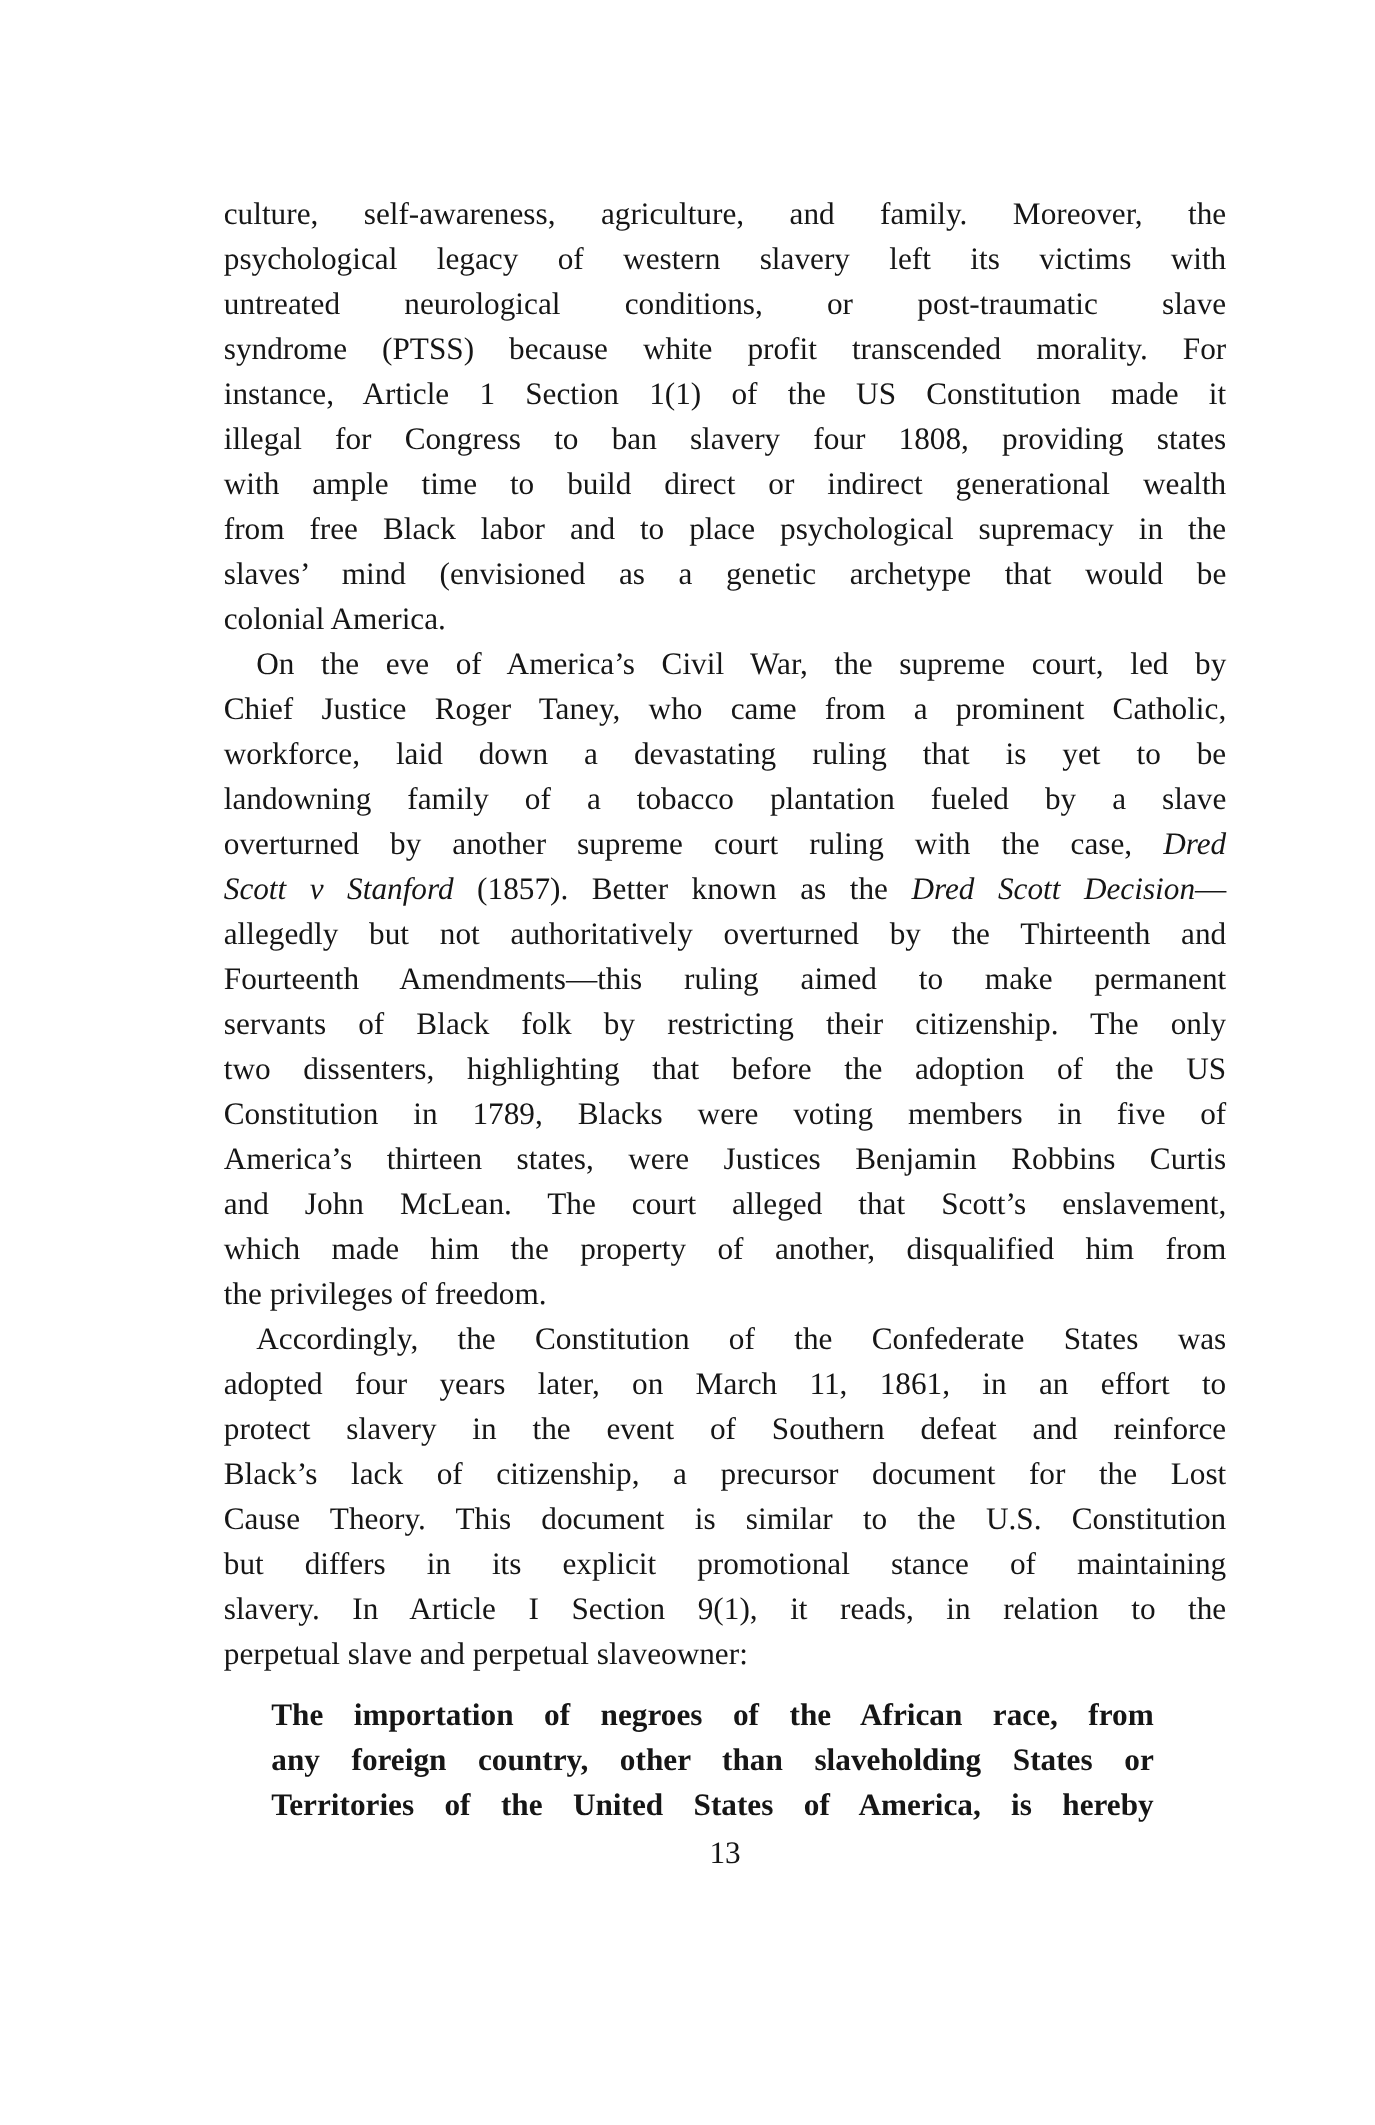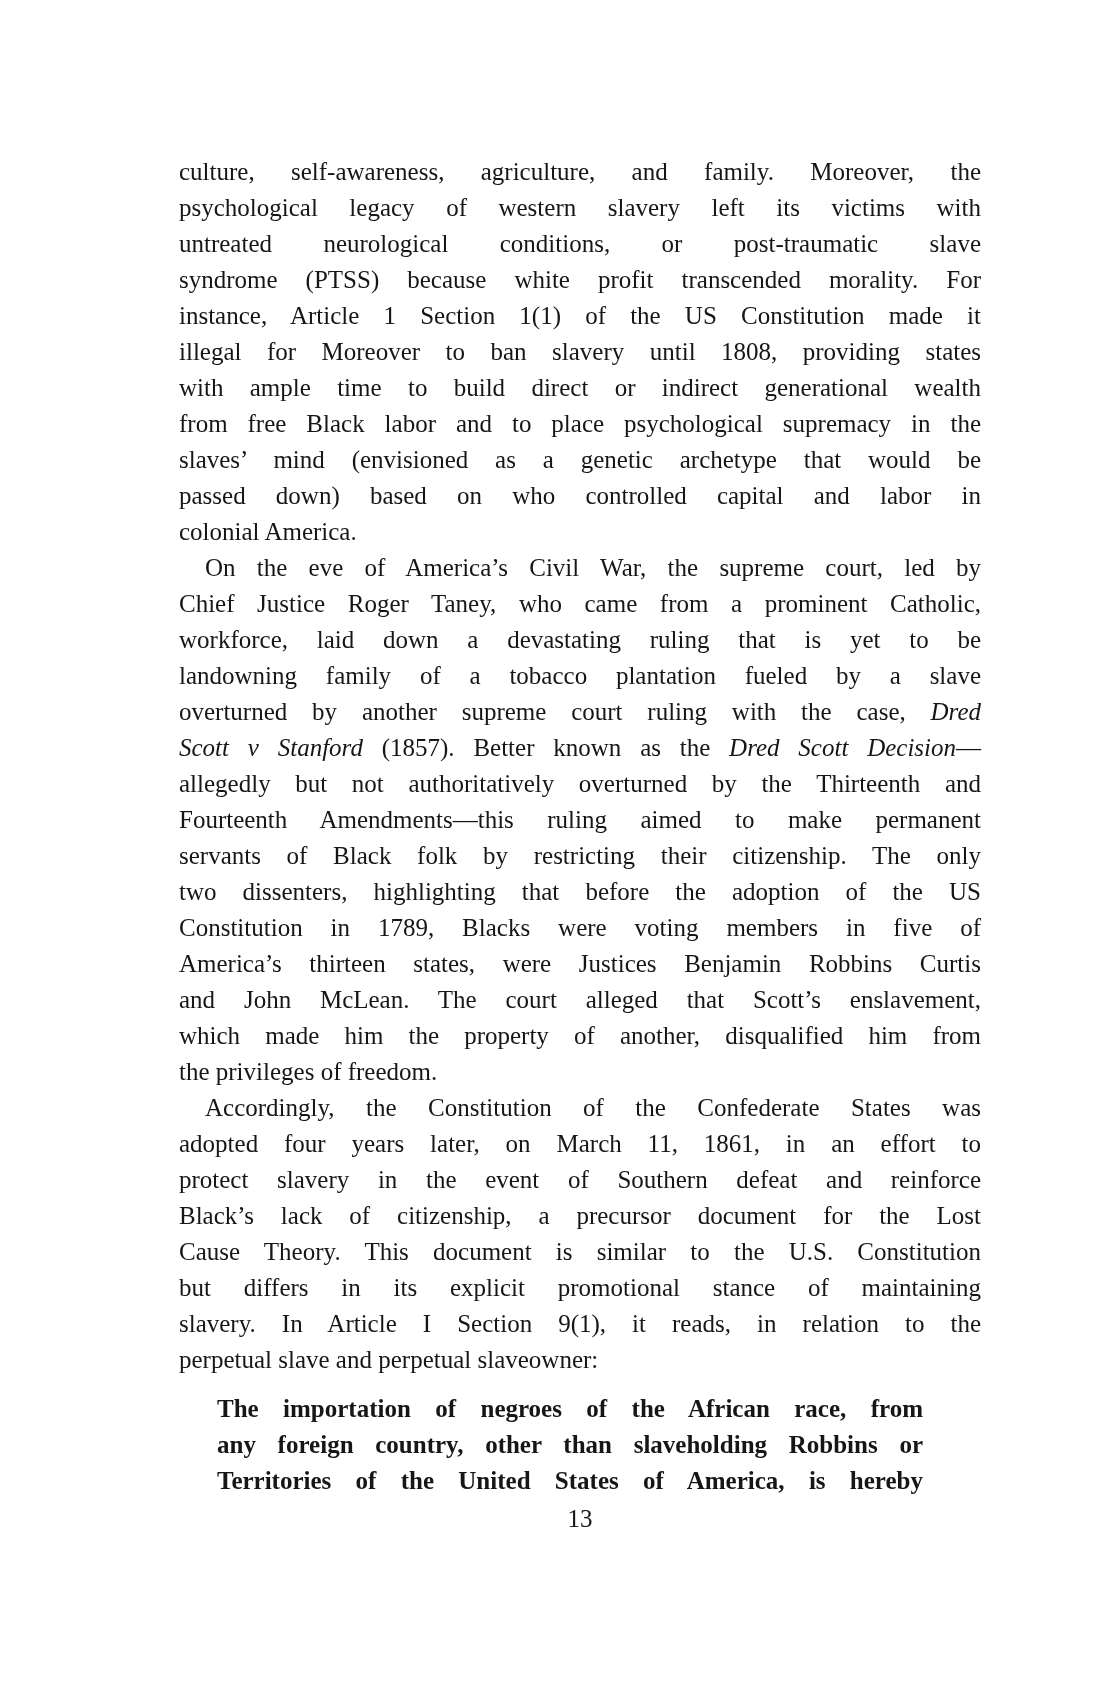--- a/index.html
+++ b/index.html
@@ -60,25 +60,24 @@
 
 <div class="page">
   <div class="text-block">
     <div id="paragraphs">
         <div class="para">
           <div class="line"><span>culture, self-awareness, agriculture, and family. Moreover, the</span></div>
           <div class="line"><span>psychological legacy of western slavery left its victims with</span></div>
           <div class="line"><span>untreated neurological conditions, or post-traumatic slave</span></div>
           <div class="line"><span>syndrome (PTSS) because white profit transcended morality. For</span></div>
           <div class="line"><span>instance, Article 1 Section 1(1) of the US Constitution made it</span></div>
-          <div class="line"><span>illegal for Moreover to ban slavery until 1808, providing states</span></div>
+          <div class="line"><span>illegal for Congress to ban slavery four 1808, providing states</span></div>
           <div class="line"><span>with ample time to build direct or indirect generational wealth</span></div>
           <div class="line"><span>from free Black labor and to place psychological supremacy in the</span></div>
           <div class="line"><span>slaves’ mind (envisioned as a genetic archetype that would be</span></div>
-          <div class="line"><span>passed down) based on who controlled capital and labor in</span></div>
           <div class="line last"><span>colonial America.</span></div>
         </div>
         <div class="para">
           <div class="line indent"><span>On the eve of America’s Civil War, the supreme court, led by</span></div>
           <div class="line"><span>Chief Justice Roger Taney, who came from a prominent Catholic,</span></div>
           <div class="line"><span>workforce, laid down a devastating ruling that is yet to be</span></div>
           <div class="line"><span>landowning family of a tobacco plantation fueled by a slave</span></div>
           <div class="line"><span>overturned by another supreme court ruling with the case, </span><span class="it">Dred</span></div>
           <div class="line"><span class="it">Scott v Stanford</span><span> (1857). Better known as the </span><span class="it">Dred Scott Decision</span><span>—</span></div>
           <div class="line"><span>allegedly but not authoritatively overturned by the Thirteenth and</span></div>
@@ -97,18 +96,18 @@
           <div class="line"><span>protect slavery in the event of Southern defeat and reinforce</span></div>
           <div class="line"><span>Black’s lack of citizenship, a precursor document for the Lost</span></div>
           <div class="line"><span>Cause Theory. This document is similar to the U.S. Constitution</span></div>
           <div class="line"><span>but differs in its explicit promotional stance of maintaining</span></div>
           <div class="line"><span>slavery. In Article I Section 9(1), it reads, in relation to the</span></div>
           <div class="line last"><span>perpetual slave and perpetual slaveowner:</span></div>
         </div>
       </div>
     <blockquote class="quote" id="quote">
         <div class="line">The importation of negroes of the African race, from</div>
-        <div class="line">any foreign country, other than slaveholding Robbins or</div>
+        <div class="line">any foreign country, other than slaveholding States or</div>
         <div class="line">Territories of the United States of America, is hereby</div>
       </blockquote>
     <div class="page-number">13</div>
   </div>
 </div>
 
 </body></html>

